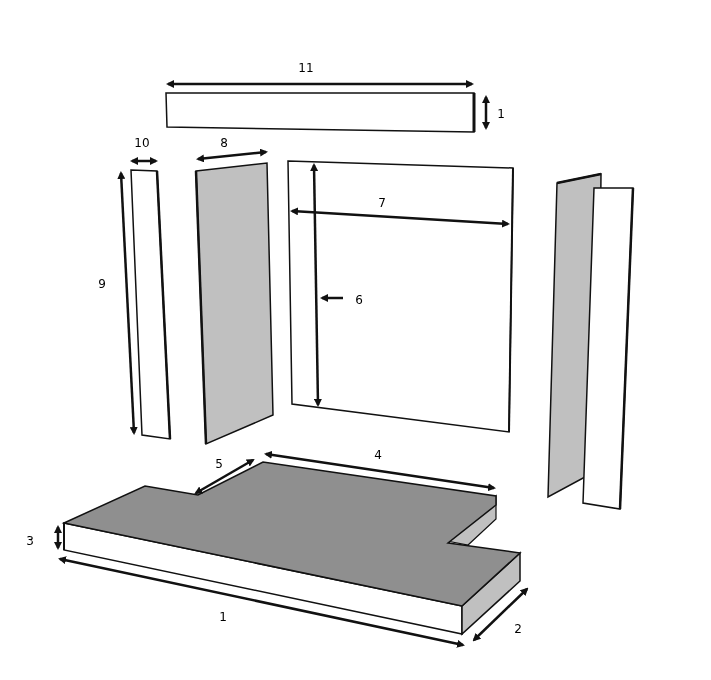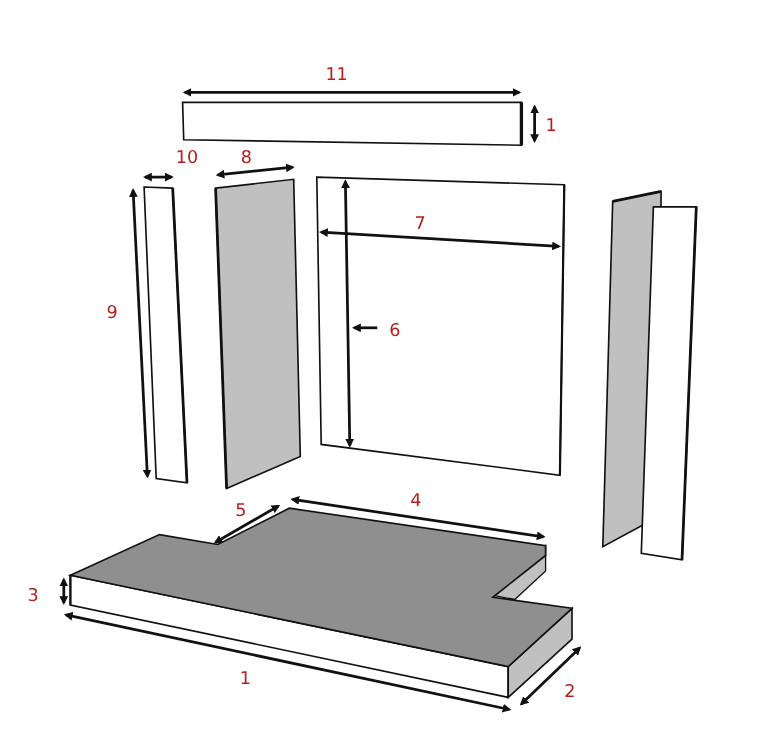--- a/index.html
+++ b/index.html
@@ -1,18 +1,18 @@
 <!DOCTYPE html>
 <html><head>
   <meta charset="utf-8">
   <style>
     html, body { margin: 0; padding: 0; background: #ffffff; }
     body { width: 711px; height: 680px; overflow: hidden; position: relative; font-family: "Liberation Sans", sans-serif; }
     #diagram { position: absolute; left: 0; top: 0; width: 711px; height: 680px; }
-    .lbl { position: absolute; font-family: "DejaVu Sans", sans-serif; font-size: 16px; color: #b91c1c; line-height: 16px; transform: translate(-50%, -50%); white-space: nowrap; }
+    .lbl { position: absolute; font-family: "DejaVu Sans", sans-serif; font-size: 12px; color: #000000; line-height: 16px; transform: translate(-50%, -50%); white-space: nowrap; }
   </style>
 </head>
 <body>
 
 <svg id="diagram" viewBox="0 0 711 680" xmlns="http://www.w3.org/2000/svg">
   <defs>
     <marker id="ah" markerWidth="8" markerHeight="8" refX="6" refY="4" orient="auto-start-reverse" markerUnits="userSpaceOnUse">
       <path d="M0,0 L8,4 L0,8 Z" fill="#111"></path>
     </marker>
   </defs>
@@ -66,21 +66,21 @@
   </g>
   <line x1="58" y1="527" x2="58" y2="548" stroke="#111" stroke-width="2.5" marker-start="url(#ah)" marker-end="url(#ah)"></line>
   <line x1="60" y1="559" x2="463" y2="645" stroke="#111" stroke-width="2.5" marker-start="url(#ah)" marker-end="url(#ah)"></line>
   <line x1="474" y1="640" x2="527" y2="589" stroke="#111" stroke-width="2.5" marker-start="url(#ah)" marker-end="url(#ah)"></line>
   <line x1="196" y1="493" x2="253" y2="460" stroke="#111" stroke-width="2.5" marker-start="url(#ah)" marker-end="url(#ah)"></line>
   <line x1="266" y1="454" x2="494" y2="488" stroke="#111" stroke-width="2.5" marker-start="url(#ah)" marker-end="url(#ah)"></line>
 </svg>
 
 <div class="lbl" style="left:306px; top:68px;">11</div>
 <div class="lbl" style="left:501px; top:114px;">1</div>
-<div class="lbl" style="left:142px; top:143px;margin-left:28px;">10</div>
+<div class="lbl" style="left:142px; top:143px;">10</div>
 <div class="lbl" style="left:224px; top:143px;">8</div>
 <div class="lbl" style="left:102px; top:284px;">9</div>
 <div class="lbl" style="left:382px; top:203px;">7</div>
 <div class="lbl" style="left:359px; top:300px;">6</div>
 <div class="lbl" style="left:378px; top:455px;">4</div>
 <div class="lbl" style="left:219px; top:464px;">5</div>
 <div class="lbl" style="left:30px; top:541px;">3</div>
 <div class="lbl" style="left:223px; top:617px;">1</div>
 <div class="lbl" style="left:518px; top:629px;">2</div>
 

